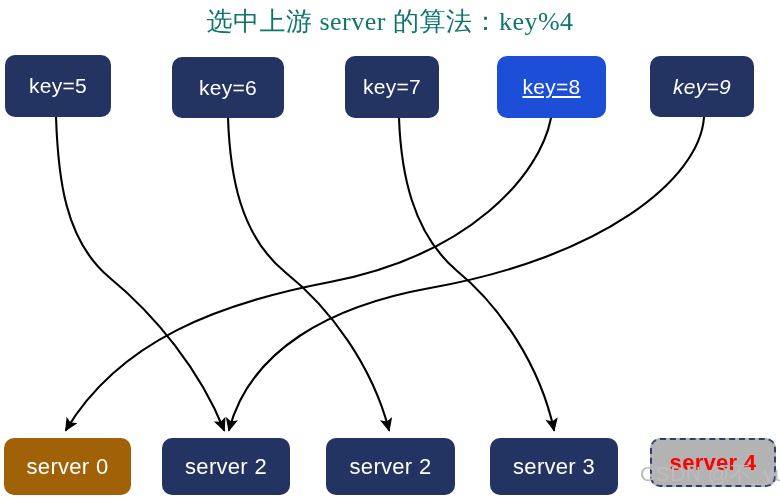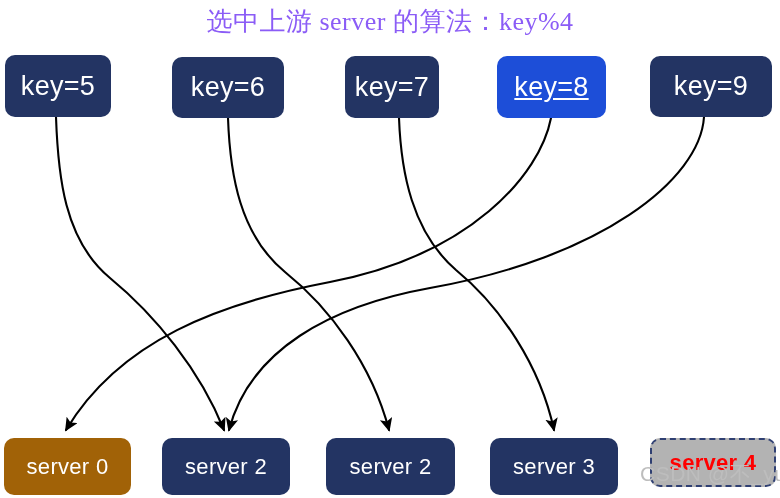--- a/index.html
+++ b/index.html
@@ -11,21 +11,21 @@
     position:relative;
   }
   #stage{position:relative;width:780px;height:498px;}
 
   .title{
     position:absolute;
     left:0;top:4px;width:780px;
     text-align:center;
     font-family:"Liberation Serif","DejaVu Serif",serif;
     font-size:26px;
-    color:#8b5cf6;
+    color:#0f766e;
     letter-spacing:0.5px;
     white-space:nowrap;
   }
 
   svg.edges{
     position:absolute;left:0;top:0;
     width:780px;height:498px;
     pointer-events:none;
   }
 
@@ -35,21 +35,21 @@
     border-radius:10px;
     display:flex;
     align-items:center;
     justify-content:center;
     color:#ffffff;
     font-size:22px;
     font-family:"Liberation Sans",sans-serif;
     letter-spacing:0.3px;
     white-space:nowrap;
   }
-  .node.key{ font-size:27px; }
+  .node.key{ font-size:21px; }
   .node.server{ font-size:22px; }
   .node.disabled{
     color:#ff0000;
     border:2px dashed #2f3f72;
     font-weight:bold;
   }
 
   .watermark{
     position:absolute;
     font-family:"Liberation Sans",sans-serif;
@@ -80,21 +80,21 @@
         <path d="M 551,118 C 540,175 470,255 330,282 C 220,303 120,340 66,430" fill="none" stroke="#000000" stroke-width="2.1" stroke-linecap="round" marker-end="url(#arrowhead)"></path>
         <path d="M 704,117 C 700,180 600,258 430,288 C 330,306 250,350 229,430" fill="none" stroke="#000000" stroke-width="2.1" stroke-linecap="round" marker-end="url(#arrowhead)"></path>
       </g>
   </svg>
 
   <div id="key-layer">
       <div class="node key" style="left: 5px; top: 55px; width: 106px; height: 62px; background: rgb(35, 52, 99);">key=5</div>
       <div class="node key" style="left: 172px; top: 57px; width: 112px; height: 61px; background: rgb(35, 52, 99);">key=6</div>
       <div class="node key" style="left: 345px; top: 56px; width: 94px; height: 62px; background: rgb(35, 52, 99);">key=7</div>
       <div class="node key" style="left: 497px; top: 56px; width: 109px; height: 62px; background: #1d4ed8; text-decoration: underline;">key=8</div>
-      <div class="node key" style="left: 650px; top: 56px; width: 122px; height: 61px; background: rgb(35, 52, 99);">key=9</div>
+      <div class="node key" style="left: 650px; top: 56px; width: 104px; height: 61px; background: rgb(35, 52, 99); font-style: italic;">key=9</div>
     </div>
   <div id="server-layer">
       <div class="node server" style="left: 4px; top: 438px; width: 127px; height: 57px; background: #a16207;">server 0</div>
       <div class="node server" style="left: 162px; top: 438px; width: 128px; height: 57px; background: rgb(35, 52, 99);">server 2</div>
       <div class="node server" style="left: 326px; top: 438px; width: 129px; height: 57px; background: rgb(35, 52, 99);">server 2</div>
       <div class="node server" style="left: 490px; top: 438px; width: 128px; height: 57px; background: rgb(35, 52, 99);">server 3</div>
       <div class="node server disabled" style="left: 650px; top: 438px; width: 126px; height: 49px; background: rgb(179, 179, 179); border-color: rgb(47, 63, 114); color: rgb(255, 0, 0);">server 4</div>
     </div>
 
   <div class="watermark" style="left: 640px; top: 460px;">CSDN @不_yu</div>

